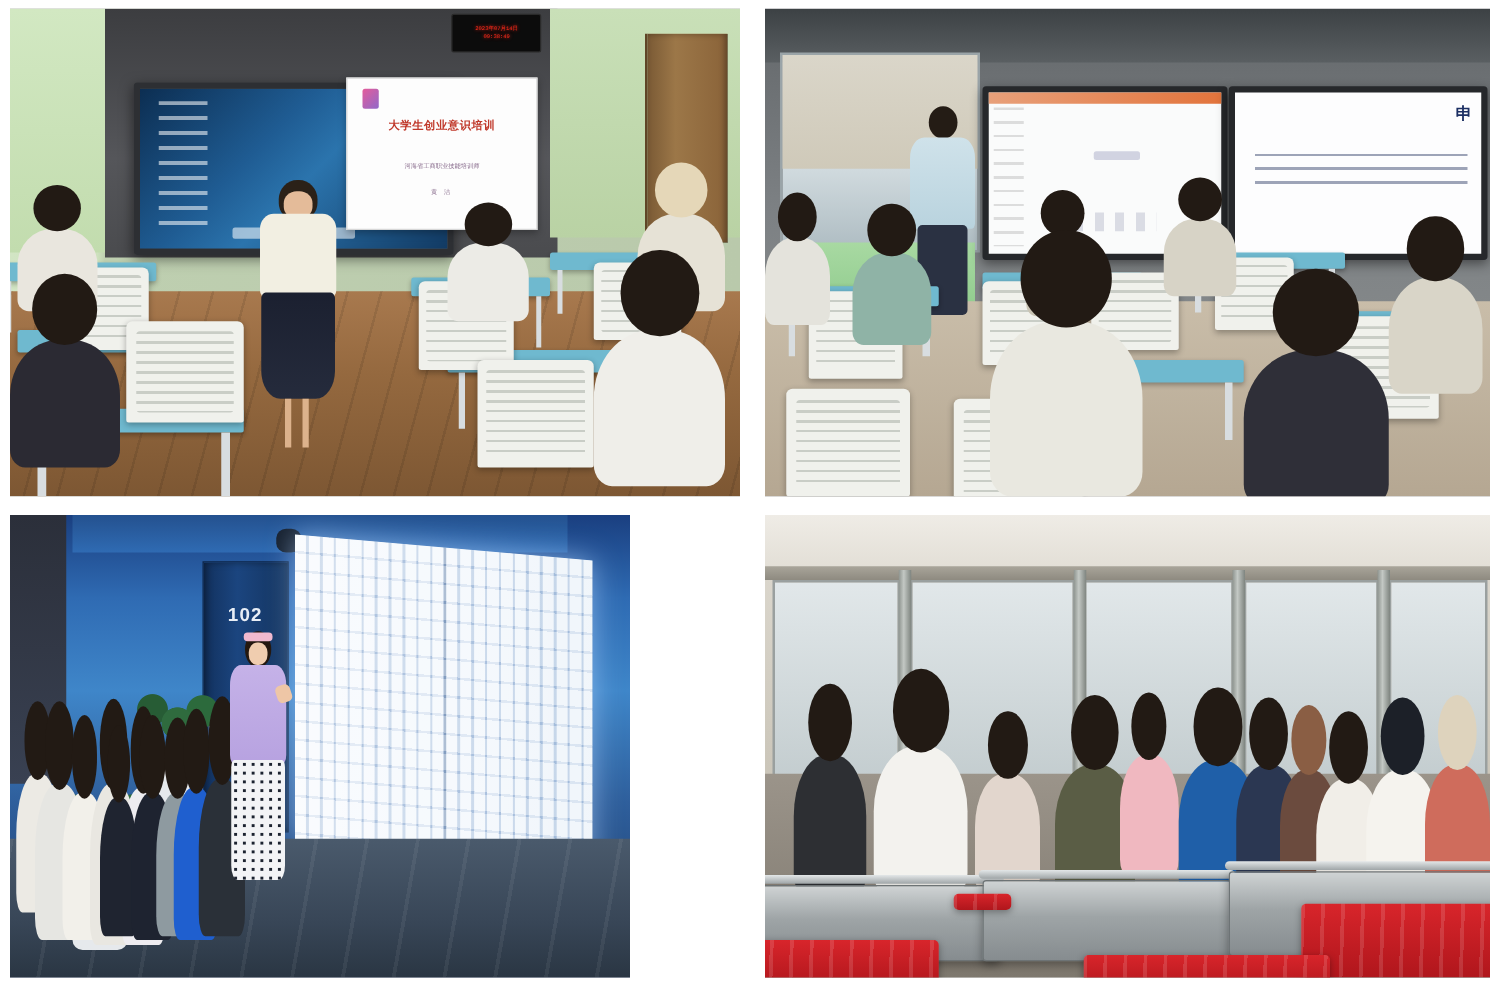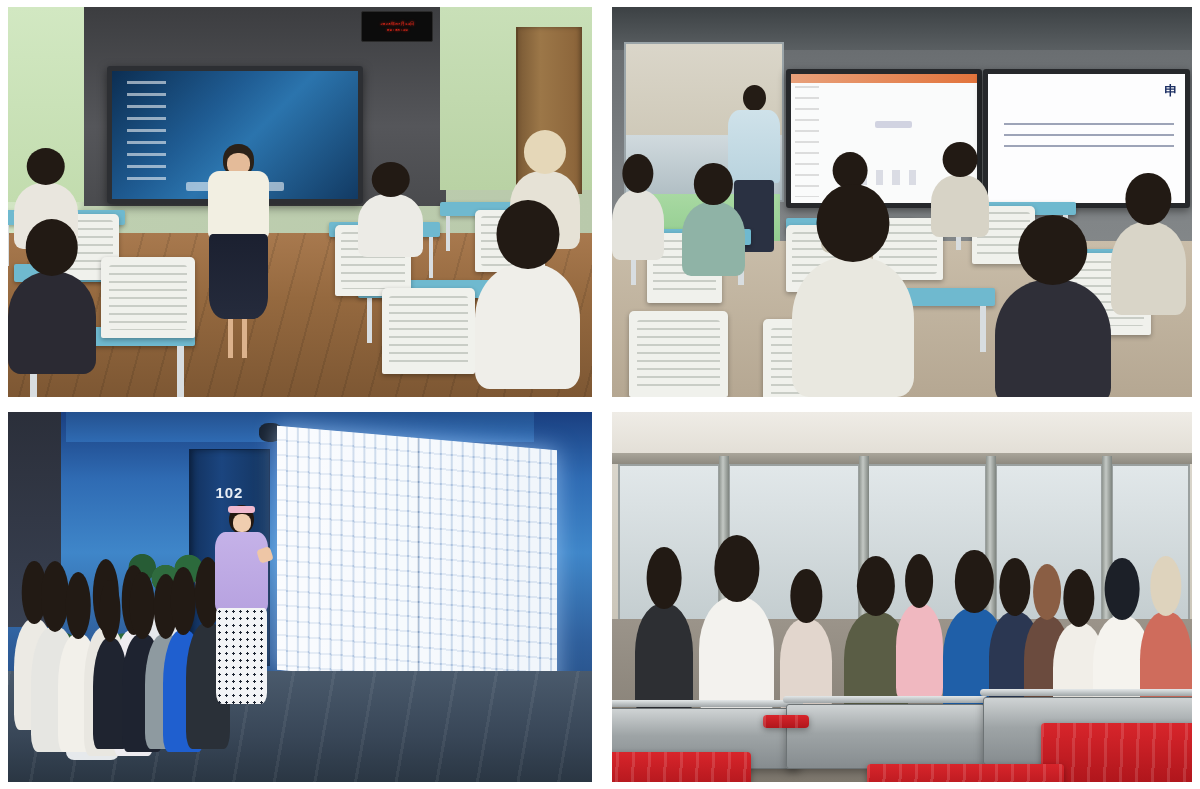--- a/index.html
+++ b/index.html
@@ -11,21 +11,21 @@
   }
   .collage{
     position:relative;width:1200px;height:789px;background:#ffffff;
   }
   .photo{
     position:absolute;overflow:hidden;background:#888;
   }
   
   #cell-tl{left:8px;  top:7px;   width:584px; height:390px;}
   #cell-tr{left:612px;top:7px;   width:580px; height:390px;}
-  #cell-bl{left:8px;  top:412px; width:584px; height:370px;}
+  #cell-bl{left:8px;  top:412px; width:496px; height:370px;}
   #cell-br{left:612px;top:412px; width:580px; height:370px;}
 
   .scene{position:absolute;inset:0;}
 
   
   .tl-wall{position:absolute;inset:0;
     background:
       linear-gradient(to bottom,#cfe3c0 0%,#d9e9cd 16%,#cbdcbd 26%,transparent 26.2%),
       linear-gradient(to right,#d2e5c4 0%,#cde1bd 12%,#becfb0 13%,#b9c9ab 100%);
   }
@@ -216,20 +216,26 @@
       <div class="tl-led">
         <span>2023年07月14日</span>
         <span>09:38:49</span>
       </div>
 
       <div class="tl-whiteboard">
         <div class="tl-wb-icons"></div>
         <div class="tl-taskbar"></div>
       </div>
 
+      <div class="tl-screen">
+        <div class="tl-scr-logo"></div>
+        <div class="tl-scr-title">大学生创业意识培训</div>
+        <div class="tl-scr-sub">河海省工商职业技能培训师</div>
+        <div class="tl-scr-name">黄  洁</div>
+      </div>
 
       <div class="tl-floor"></div>
 
       <div class="speaker">
         <div class="sp-head"></div>
         <div class="sp-face"></div>
         <div class="sp-dress"></div>
         <div class="sp-cardigan"></div>
         <div class="sp-skirt"></div>
         <div class="sp-leg l"></div>

